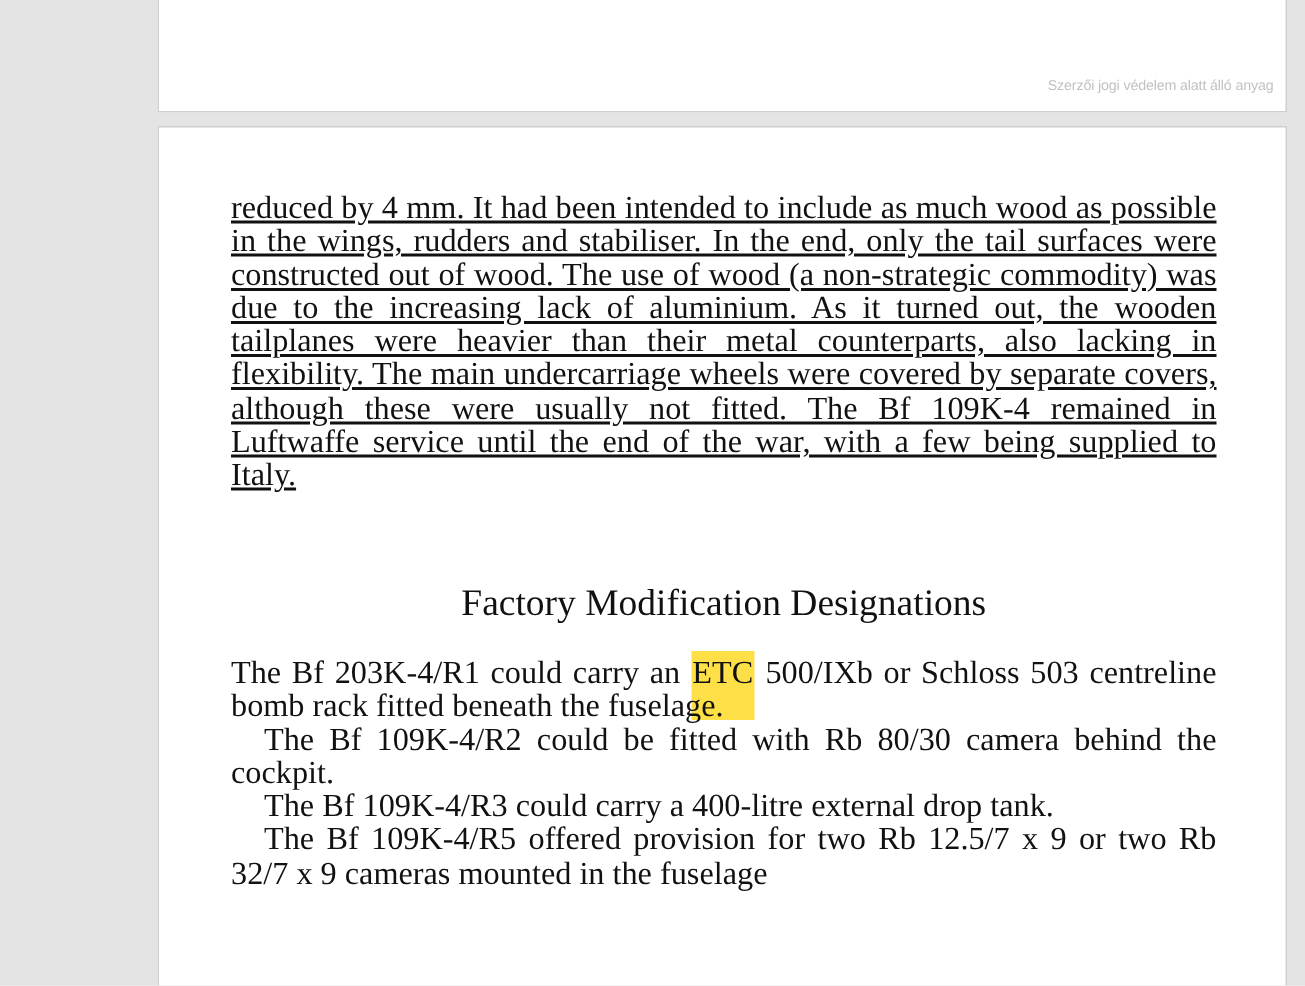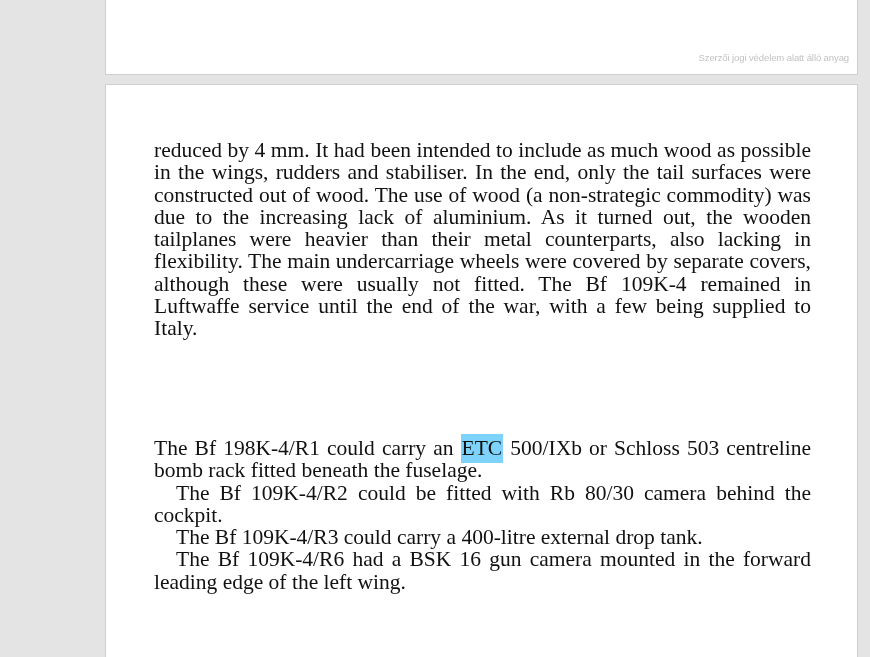--- a/index.html
+++ b/index.html
@@ -54,21 +54,22 @@
     position: absolute;
     right: 8px;
     top: 71px;
     font-family: "Liberation Sans", "DejaVu Sans", sans-serif;
     font-size: 9.5px;
     color: #c2c2c2;
     white-space: nowrap;
     letter-spacing: -0.1px;
   }
   .para-cont {
-    top: 54px;
+    top: 42px;
+    text-decoration: underline;
   }
   .heading {
     position: absolute;
     top: 305px;
     left: 0;
     width: 753px;
     text-align: center;
     font-family: "Liberation Serif", "DejaVu Serif", serif;
     font-size: 25px;
     color: #111;
@@ -77,41 +78,42 @@
   .mods {
     top: 352px;
   }
   .mods p {
     margin: 0;
   }
   .mods p.indent {
     text-indent: 22px;
   }
   .hl {
-    background: #7dd3fc;
-    padding: 2px 1px 3px 1px;
+    background: #fde047;
+    padding: 2px 1px 20px 1px;
   }
 </style>
 </head>
 <body>
 
 <div class="viewer">
 
   <div class="page page-1">
     <div class="text">
       
     </div>
     <div class="watermark">Szerzői jogi védelem alatt álló anyag</div>
   </div>
 
   <div class="page page-2">
     <div class="text para-cont">reduced by 4 mm. It had been intended to include as much wood as possible in the wings, rudders and stabiliser. In the end, only the tail surfaces were constructed out of wood. The use of wood (a non-strategic commodity) was due to the increasing lack of aluminium. As it turned out, the wooden tailplanes were heavier than their metal counterparts, also lacking in flexibility. The main undercarriage wheels were covered by separate covers, although these were usually not fitted. The Bf 109K-4 remained in Luftwaffe service until the end of the war, with a few being supplied to Italy.</div>
 
+    <div class="heading">Factory Modification Designations</div>
 
     <div class="text mods">
-      <p><span>The Bf 198K-4/R1 could carry an </span><span class="hl">ETC</span><span> 500/IXb or Schloss 503 centreline bomb rack fitted beneath the fuselage.</span></p>
+      <p><span>The Bf 203K-4/R1 could carry an </span><span class="hl">ETC</span><span> 500/IXb or Schloss 503 centreline bomb rack fitted beneath the fuselage.</span></p>
       <p class="indent">The Bf 109K-4/R2 could be fitted with Rb 80/30 camera behind the cockpit.</p>
       <p class="indent">The Bf 109K-4/R3 could carry a 400-litre external drop tank.</p>
-      <p class="indent">The Bf 109K-4/R6 had a BSK 16 gun camera mounted in the forward leading edge of the left wing.</p>
+      <p class="indent">The Bf 109K-4/R5 offered provision for two Rb 12.5/7 x 9 or two Rb 32/7 x 9 cameras mounted in the fuselage</p>
     </div>
   </div>
 
 </div>
 
 </body></html>

